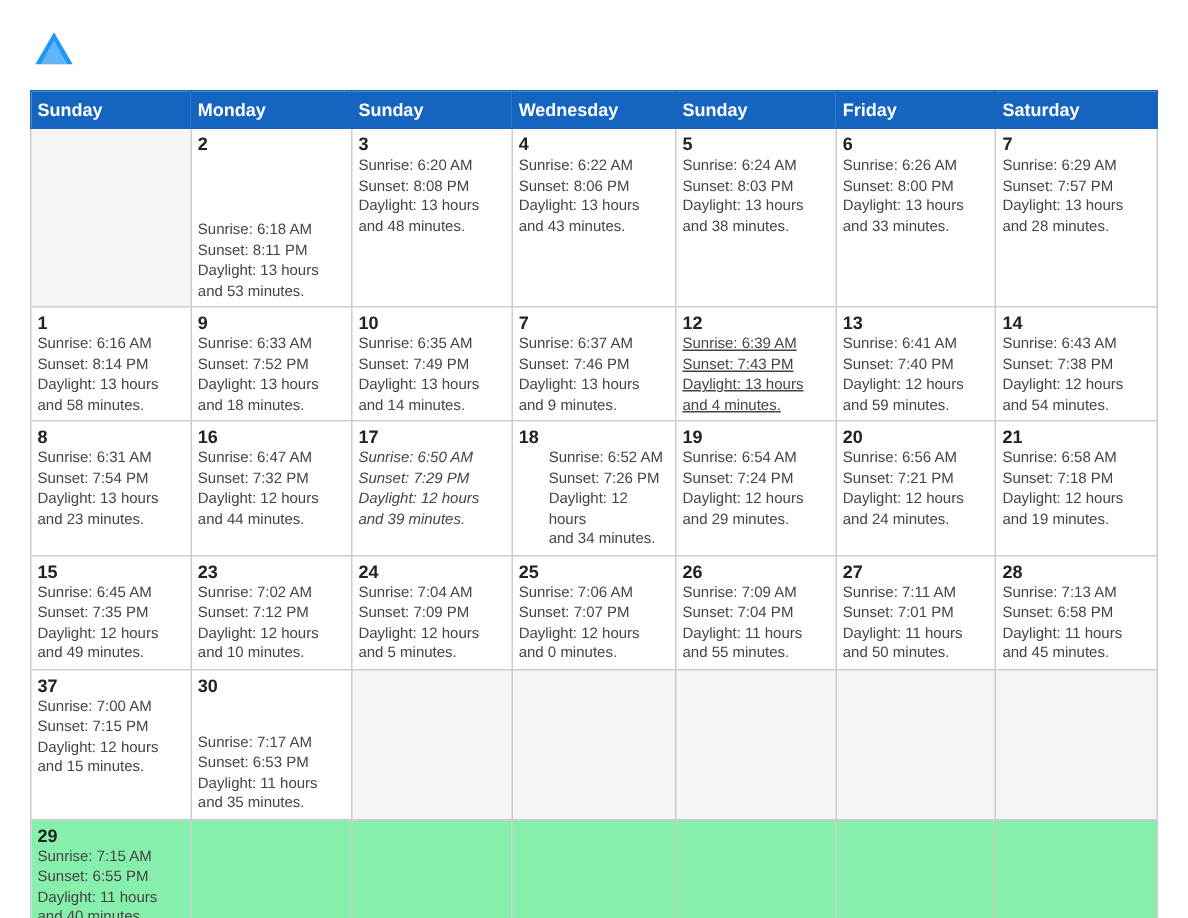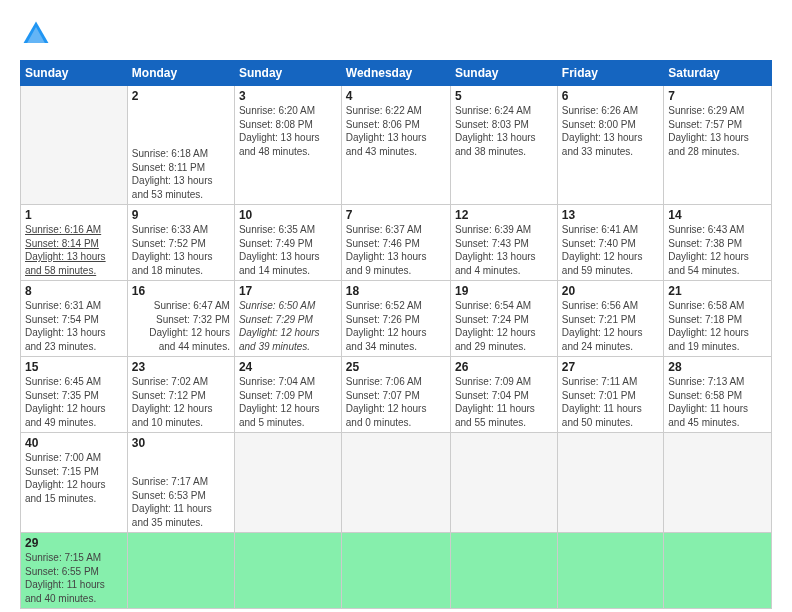--- a/index.html
+++ b/index.html
@@ -175,21 +175,21 @@
             <span class="day-num">7</span>
             <div class="day-info" style="white-space: pre-line;">Sunrise: 6:29 AM
 Sunset: 7:57 PM
 Daylight: 13 hours
 and 28 minutes.</div>
           </td>
         </tr>
         <tr>
           <td>
             <span class="day-num">1</span>
-            <div class="day-info" style="white-space: pre-line; text-decoration: underline;">Sunrise: 6:16 AM
+            <div class="day-info" style="white-space: pre-line;">Sunrise: 6:16 AM
 Sunset: 8:14 PM
 Daylight: 13 hours
 and 58 minutes.</div>
           </td>
           <td>
             <span class="day-num">9</span>
             <div class="day-info" style="white-space: pre-line;">Sunrise: 6:33 AM
 Sunset: 7:52 PM
 Daylight: 13 hours
 and 18 minutes.</div>
@@ -203,21 +203,21 @@
           </td>
           <td>
             <span class="day-num">7</span>
             <div class="day-info" style="white-space: pre-line;">Sunrise: 6:37 AM
 Sunset: 7:46 PM
 Daylight: 13 hours
 and 9 minutes.</div>
           </td>
           <td>
             <span class="day-num">12</span>
-            <div class="day-info" style="white-space: pre-line;">Sunrise: 6:39 AM
+            <div class="day-info" style="white-space: pre-line; text-decoration: underline;">Sunrise: 6:39 AM
 Sunset: 7:43 PM
 Daylight: 13 hours
 and 4 minutes.</div>
           </td>
           <td>
             <span class="day-num">13</span>
             <div class="day-info" style="white-space: pre-line;">Sunrise: 6:41 AM
 Sunset: 7:40 PM
 Daylight: 12 hours
 and 59 minutes.</div>
@@ -233,35 +233,35 @@
         <tr>
           <td>
             <span class="day-num">8</span>
             <div class="day-info" style="white-space: pre-line;">Sunrise: 6:31 AM
 Sunset: 7:54 PM
 Daylight: 13 hours
 and 23 minutes.</div>
           </td>
           <td>
             <span class="day-num">16</span>
-            <div class="day-info" style="white-space: pre-line; text-align: right;">Sunrise: 6:47 AM
+            <div class="day-info" style="white-space: pre-line;">Sunrise: 6:47 AM
 Sunset: 7:32 PM
 Daylight: 12 hours
 and 44 minutes.</div>
           </td>
           <td>
             <span class="day-num">17</span>
             <div class="day-info" style="white-space: pre-line; font-style: italic;">Sunrise: 6:50 AM
 Sunset: 7:29 PM
 Daylight: 12 hours
 and 39 minutes.</div>
           </td>
           <td>
             <span class="day-num">18</span>
-            <div class="day-info" style="white-space: pre-line;">Sunrise: 6:52 AM
+            <div class="day-info" style="white-space: pre-line; margin-left: 20px;">Sunrise: 6:52 AM
 Sunset: 7:26 PM
 Daylight: 12 hours
 and 34 minutes.</div>
           </td>
           <td>
             <span class="day-num">19</span>
             <div class="day-info" style="white-space: pre-line;">Sunrise: 6:54 AM
 Sunset: 7:24 PM
 Daylight: 12 hours
 and 29 minutes.</div>
@@ -327,21 +327,21 @@
           <td>
             <span class="day-num">28</span>
             <div class="day-info" style="white-space: pre-line;">Sunrise: 7:13 AM
 Sunset: 6:58 PM
 Daylight: 11 hours
 and 45 minutes.</div>
           </td>
         </tr>
         <tr>
           <td>
-            <span class="day-num">40</span>
+            <span class="day-num">37</span>
             <div class="day-info" style="white-space: pre-line;">Sunrise: 7:00 AM
 Sunset: 7:15 PM
 Daylight: 12 hours
 and 15 minutes.</div>
           </td>
           <td>
             <span class="day-num">30</span>
             <div class="day-info" style="white-space: pre-line; margin-top: 25px;">Sunrise: 7:17 AM
 Sunset: 6:53 PM
 Daylight: 11 hours

